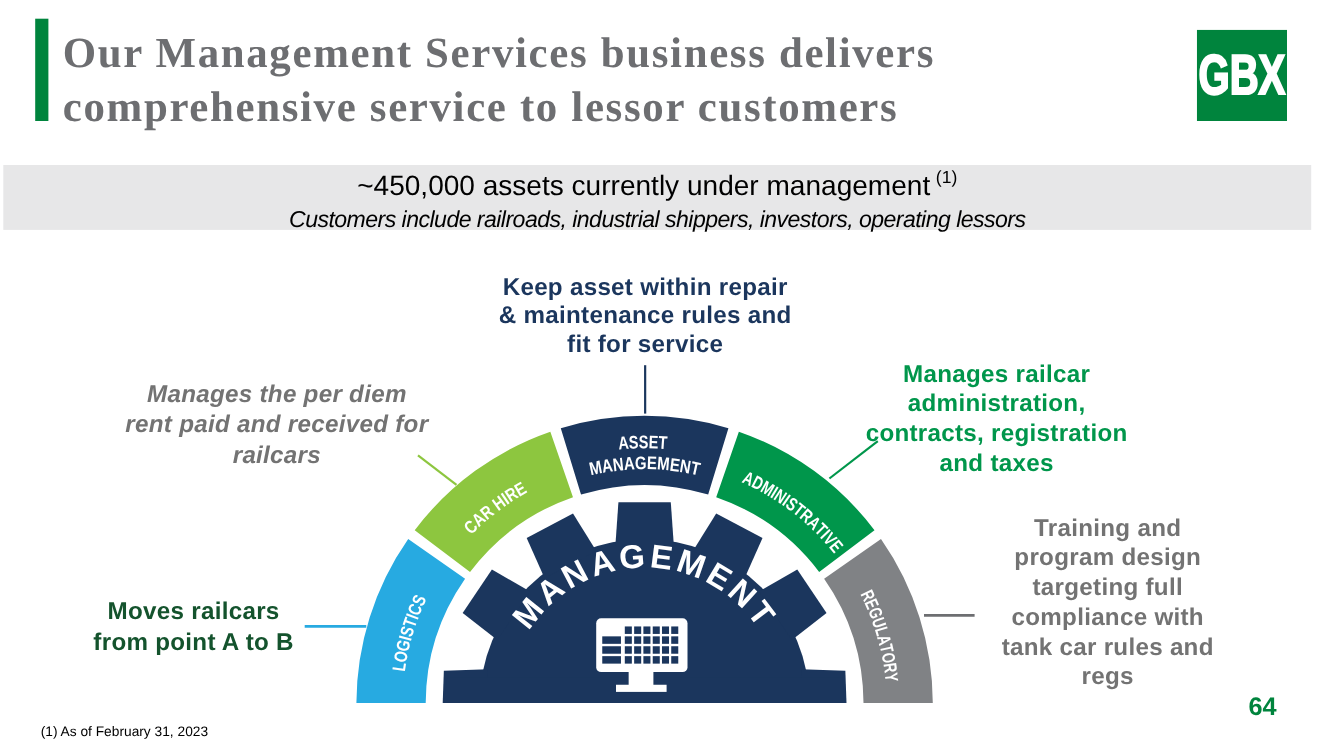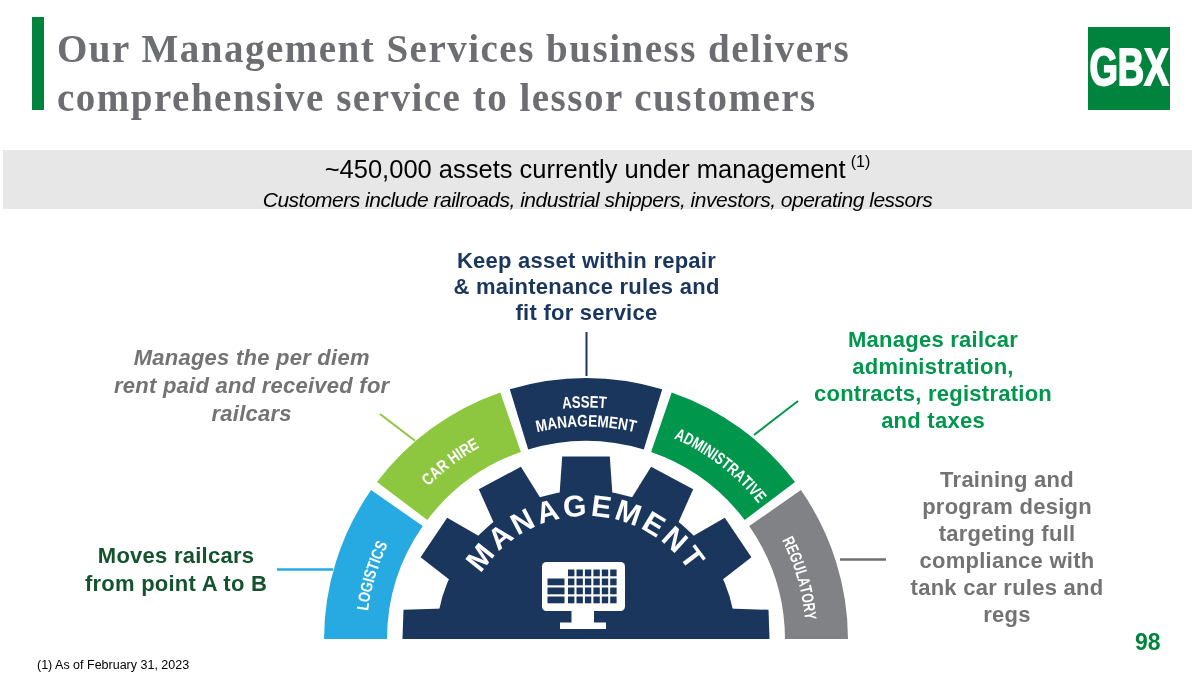--- a/index.html
+++ b/index.html
@@ -144,20 +144,20 @@
 </g>
 <line x1="586.5" y1="332" x2="586.5" y2="376" stroke="#1B365D" stroke-width="2"></line>
 <line x1="380" y1="414" x2="415" y2="440.7" stroke="#8DC63F" stroke-width="2"></line>
 <line x1="798" y1="401" x2="754" y2="435" stroke="#00964B" stroke-width="2"></line>
 <line x1="277" y1="569.5" x2="333" y2="569.5" stroke="#27AAE1" stroke-width="2.5"></line>
 <line x1="840" y1="559.5" x2="886" y2="559.5" stroke="#6D6E71" stroke-width="2.5"></line>
 </svg>
 
 <div class="lbl" style="left:586.5px;top:247.7px;line-height:26px;color:#1B365D;">Keep asset within repair<br>&amp; maintenance rules and<br>fit for service</div>
 <div class="lbl" style="left:251.7px;top:344px;line-height:28px;color:#737373;font-style:italic;">Manages the per diem<br>rent paid and received for<br>railcars</div>
-<div class="lbl" style="left:933px;top:325.5px;line-height:27px;color:#00964B;">Manages railcar<br>administration,<br>contracts, registration<br>and taxes</div>
+<div class="lbl" style="left:906px;top:325.5px;line-height:27px;color:#00964B;">Manages railcar<br>administration,<br>contracts, registration<br>and taxes</div>
 <div class="lbl" style="left:176px;top:542.4px;line-height:28px;color:#14532d;">Moves railcars<br>from point A to B</div>
 <div class="lbl" style="left:1007px;top:466.3px;line-height:27px;color:#737373;">Training and<br>program design<br>targeting full<br>compliance with<br>tank car rules and<br>regs</div>
 
 <div class="abs" style="left:37px;top:658px;font-size:12.5px;color:#000;">(1) As of February 31, 2023</div>
-<div class="abs" style="left:1135px;top:629px;font-size:23px;font-weight:bold;color:#00843D;">98</div>
+<div class="abs" style="left:1135px;top:629px;font-size:23px;font-weight:bold;color:#00843D;">64</div>
 
 </div>
 
 </body></html>

